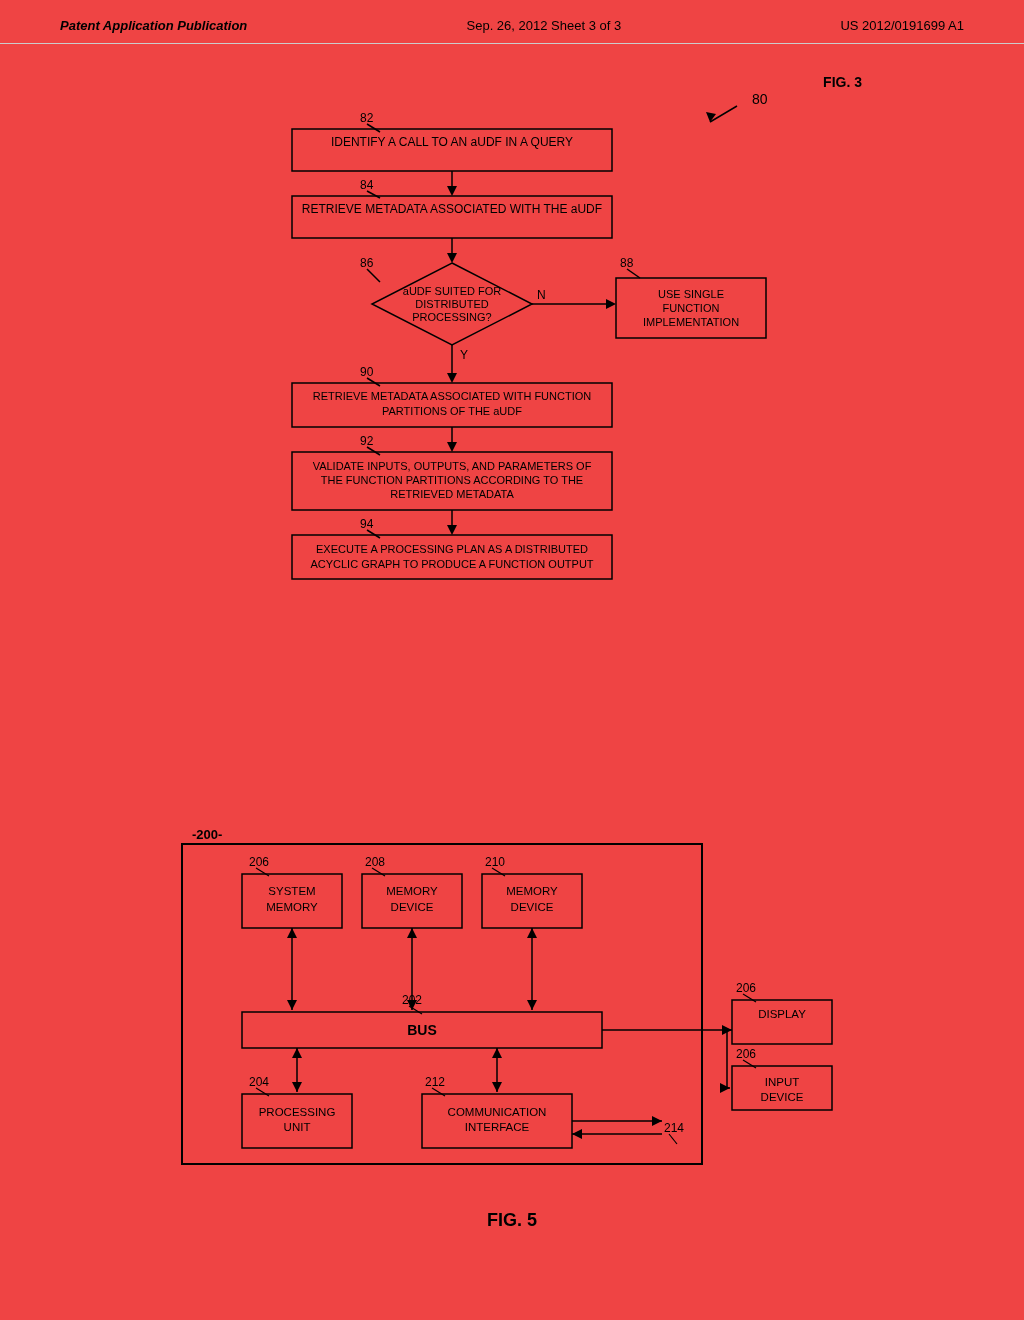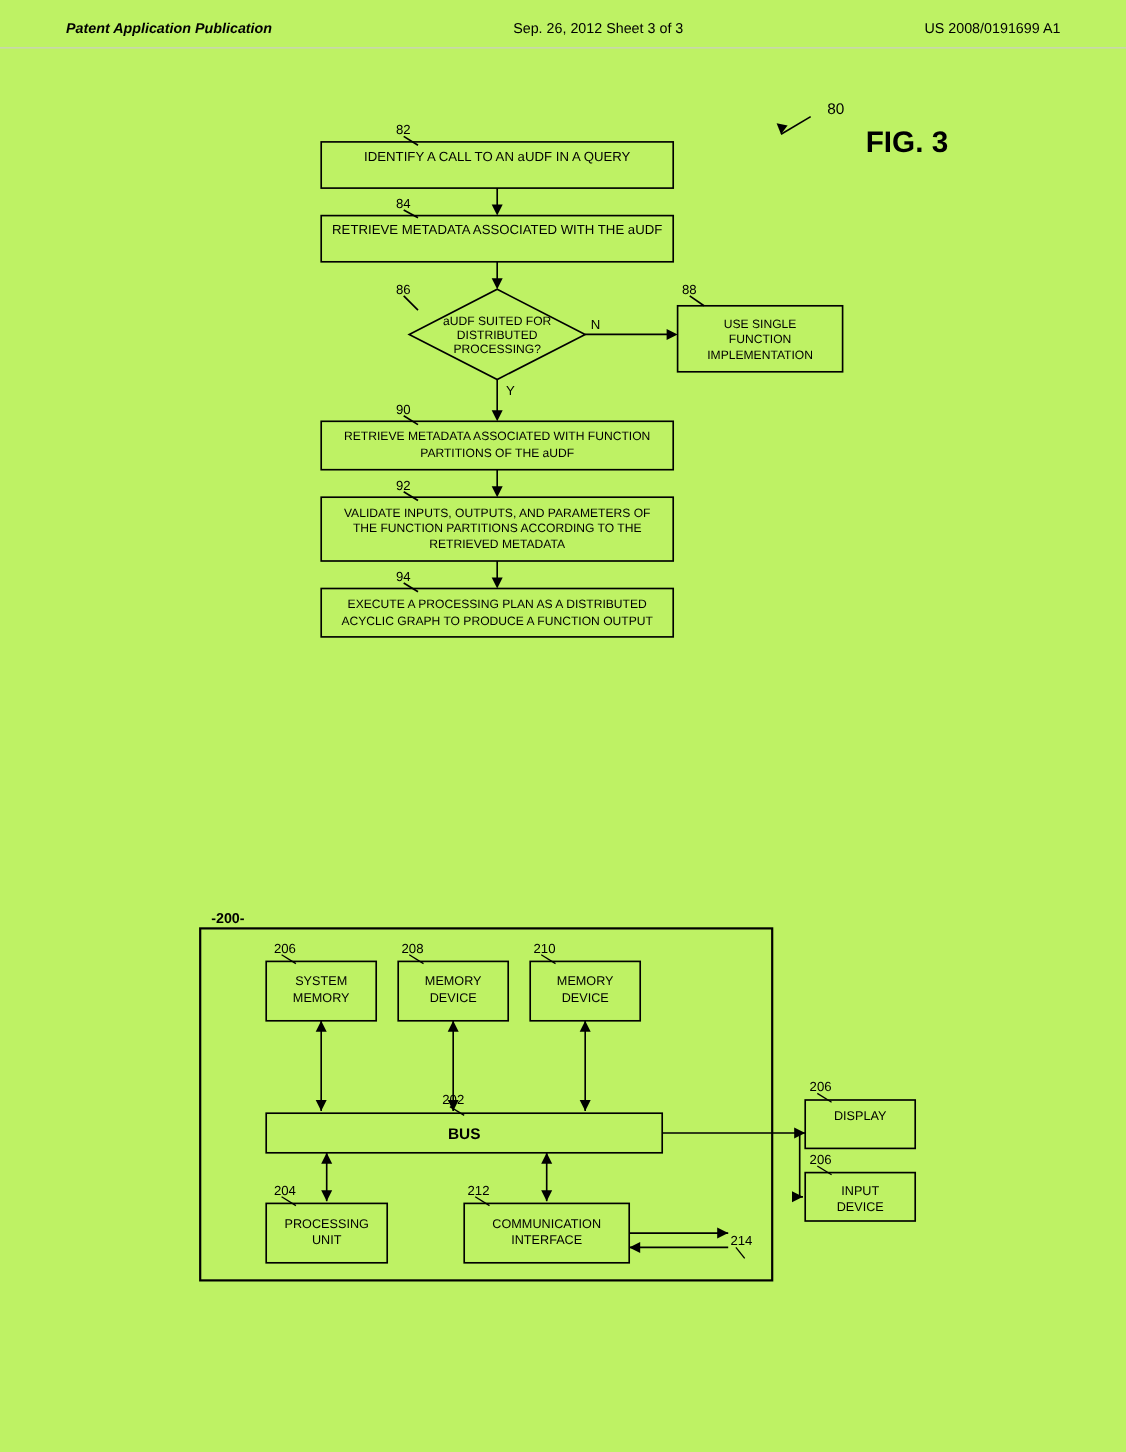--- a/index.html
+++ b/index.html
@@ -8,21 +8,21 @@
       font-family: Arial, sans-serif;
       width: 1024px;
       min-height: 1320px;
       position: relative;
       overflow: hidden;
     }
 
     .page {
       width: 1024px;
       min-height: 1320px;
-      background: #bef264;
+      background: #ef4444;
       position: relative;
     }
 
     
     .header {
       display: flex;
       justify-content: space-between;
       padding: 18px 60px 10px 60px;
       font-size: 13px;
       color: #000;
@@ -43,23 +43,22 @@
     .fig3-container {
       position: relative;
       width: 700px;
       margin: 0 auto 40px auto;
     }
 
     .fig3-label {
       position: absolute;
       right: 0;
       top: 0;
-      font-size: 27px;
+      font-size: 14px;
       font-weight: bold;
-      margin-top: 40px;
     }
 
     svg.flowchart {
       display: block;
       margin: 0 auto;
     }
 
     
     .fig5-wrapper {
       margin: 12px auto;
@@ -74,21 +73,21 @@
     }
   </style>
 </head>
 <body>
 
 <div class="page">
 
   <div class="header">
     <span class="header-left">Patent Application Publication</span>
     <span class="header-center">Sep. 26, 2012   Sheet 3 of 3</span>
-    <span class="header-right">US 2008/0191699 A1</span>
+    <span class="header-right">US 2012/0191699 A1</span>
   </div>
 
   <div class="content">
 
     <div class="fig3-container">
       <div class="fig3-label">FIG. 3</div>
 
       <svg class="flowchart" width="600" height="700" viewBox="0 0 600 700">
 
         <text x="540" y="30" font-size="14" font-family="Arial">80</text>
@@ -264,16 +263,17 @@
         <polygon points="490,307 480,302 480,312" fill="#000"></polygon>
 
         <line x1="490" y1="320" x2="400" y2="320" stroke="#000" stroke-width="1.5"></line>
         <polygon points="400,320 410,315 410,325" fill="#000"></polygon>
 
         <text x="492" y="318" font-size="12" font-family="Arial">214</text>
         <line x1="497" y1="320" x2="505" y2="330" stroke="#000" stroke-width="1.2"></line>
 
       </svg>
 
+      <div class="fig5-caption">FIG. 5</div>
     </div>
 
   </div>
 </div>
 
 </body></html>

